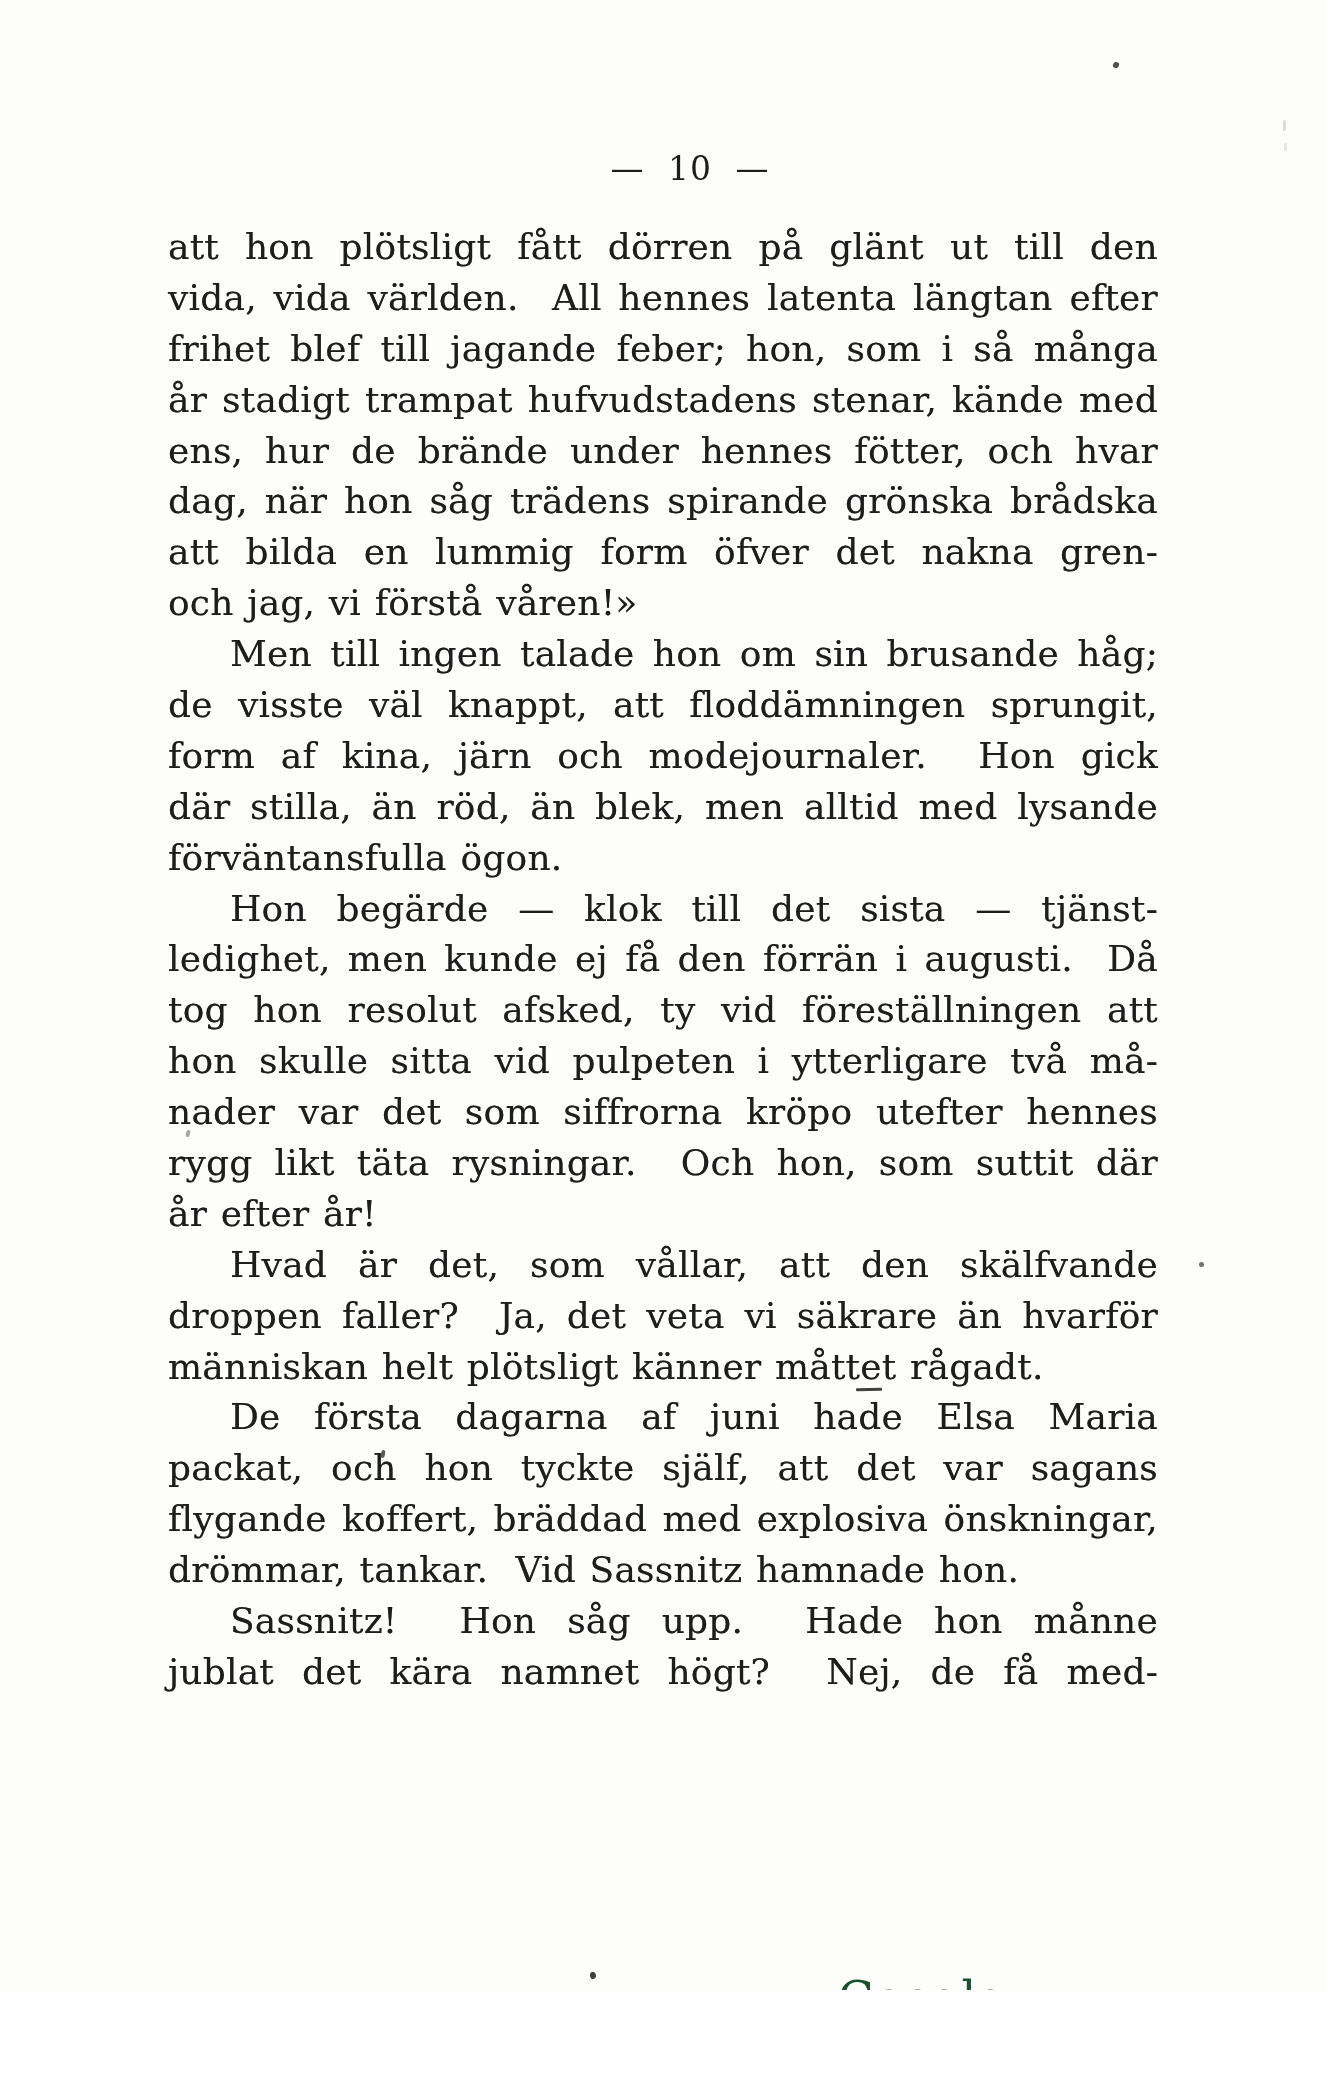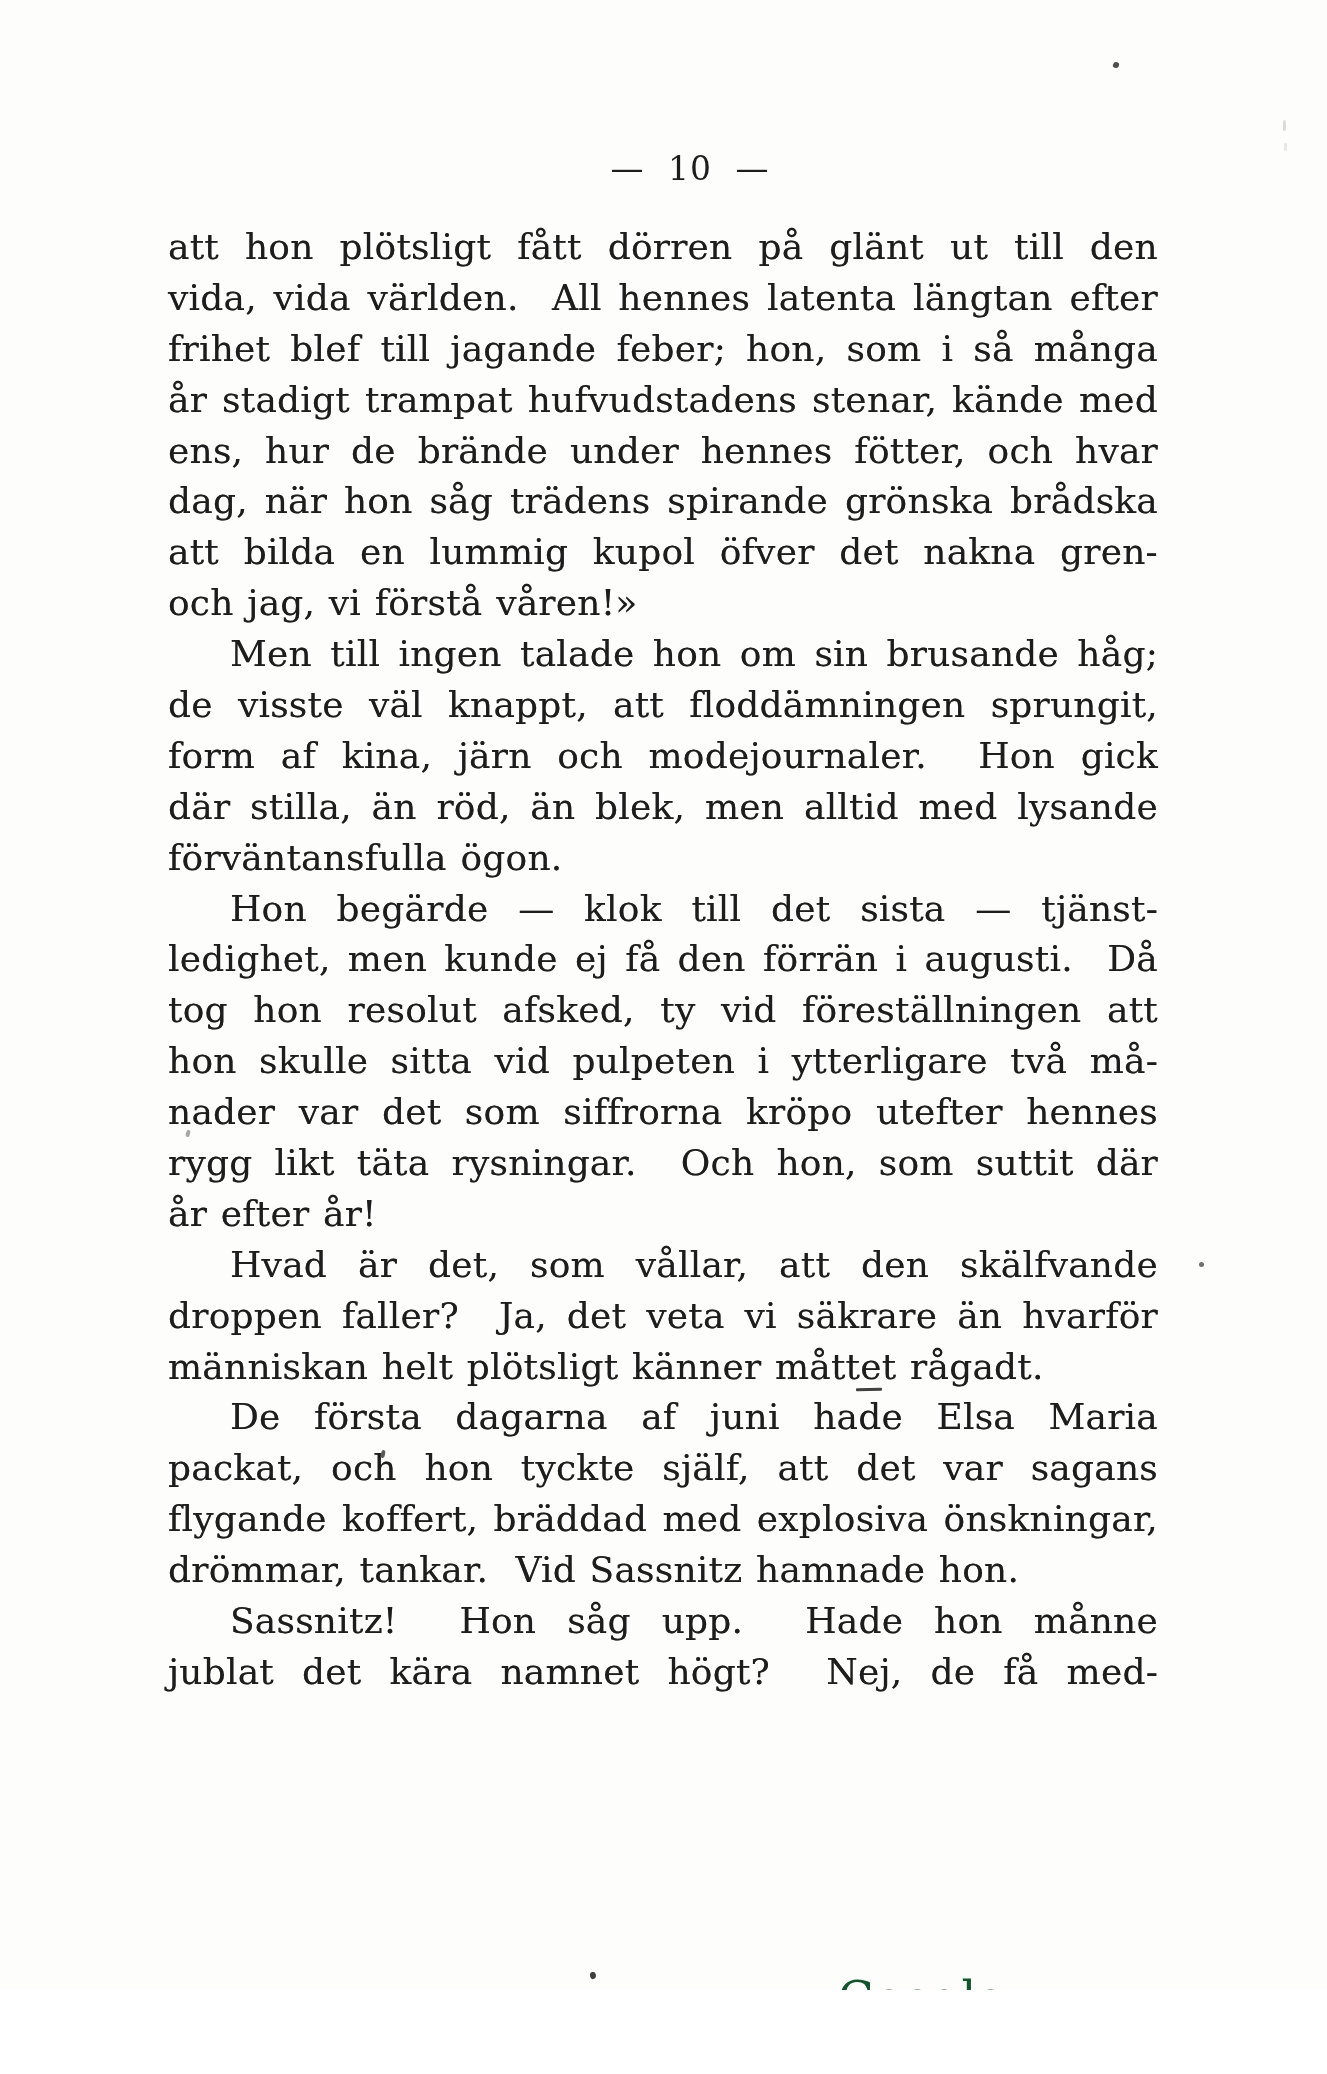--- a/index.html
+++ b/index.html
@@ -91,21 +91,21 @@
 
   <div class="page-number">— 10 —</div>
 
   <div class="text-column">
     <div class="line">att hon plötsligt fått dörren på glänt ut till den</div>
     <div class="line">vida, vida världen.&nbsp; All hennes latenta längtan efter</div>
     <div class="line">frihet blef till jagande feber; hon, som i så många</div>
     <div class="line">år stadigt trampat hufvudstadens stenar, kände med</div>
     <div class="line">ens, hur de brände under hennes fötter, och hvar</div>
     <div class="line">dag, när hon såg trädens spirande grönska brådska</div>
-    <div class="line">att bilda en lummig kupol öfver det nakna gren-</div>
+    <div class="line">att bilda en lummig form öfver det nakna gren-</div>
     <div class="line end">och jag, vi förstå våren!»</div>
     <div class="line indent">Men till ingen talade hon om sin brusande håg;</div>
     <div class="line">de visste väl knappt, att floddämningen sprungit,</div>
     <div class="line">form af kina, järn och modejournaler.&nbsp; Hon gick</div>
     <div class="line">där stilla, än röd, än blek, men alltid med lysande</div>
     <div class="line end">förväntansfulla ögon.</div>
     <div class="line indent">Hon begärde — klok till det sista — tjänst-</div>
     <div class="line">ledighet, men kunde ej få den förrän i augusti.&nbsp; Då</div>
     <div class="line">tog hon resolut afsked, ty vid föreställningen att</div>
     <div class="line">hon skulle sitta vid pulpeten i ytterligare två må-</div>

